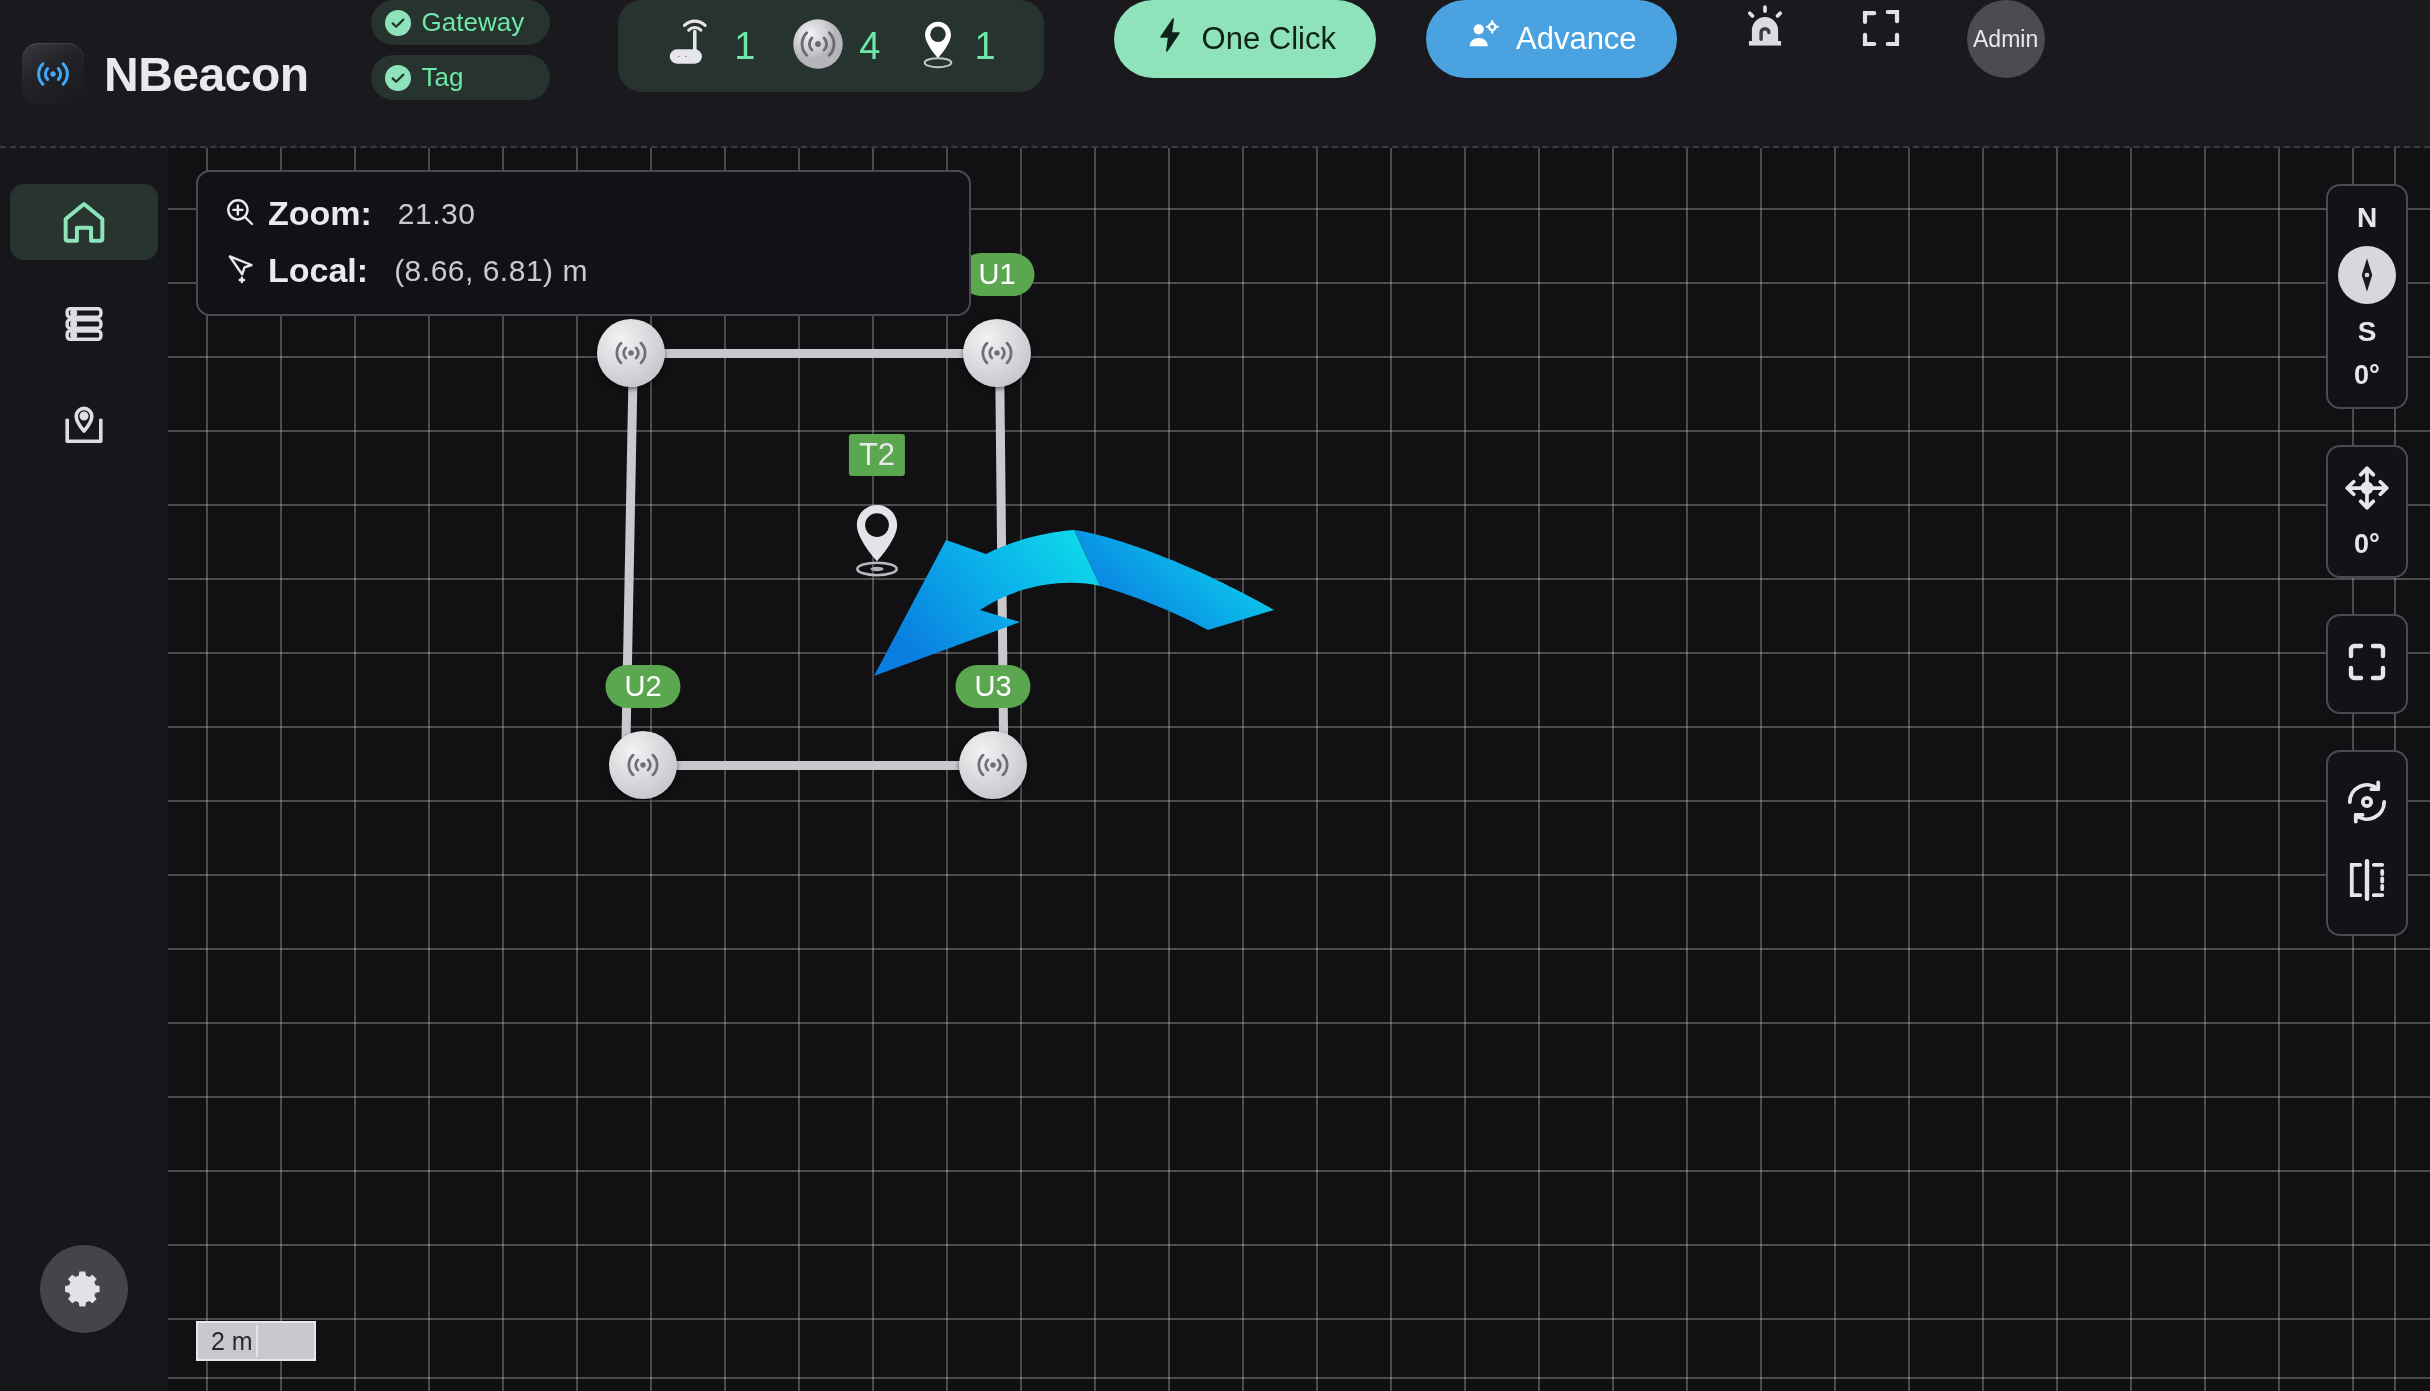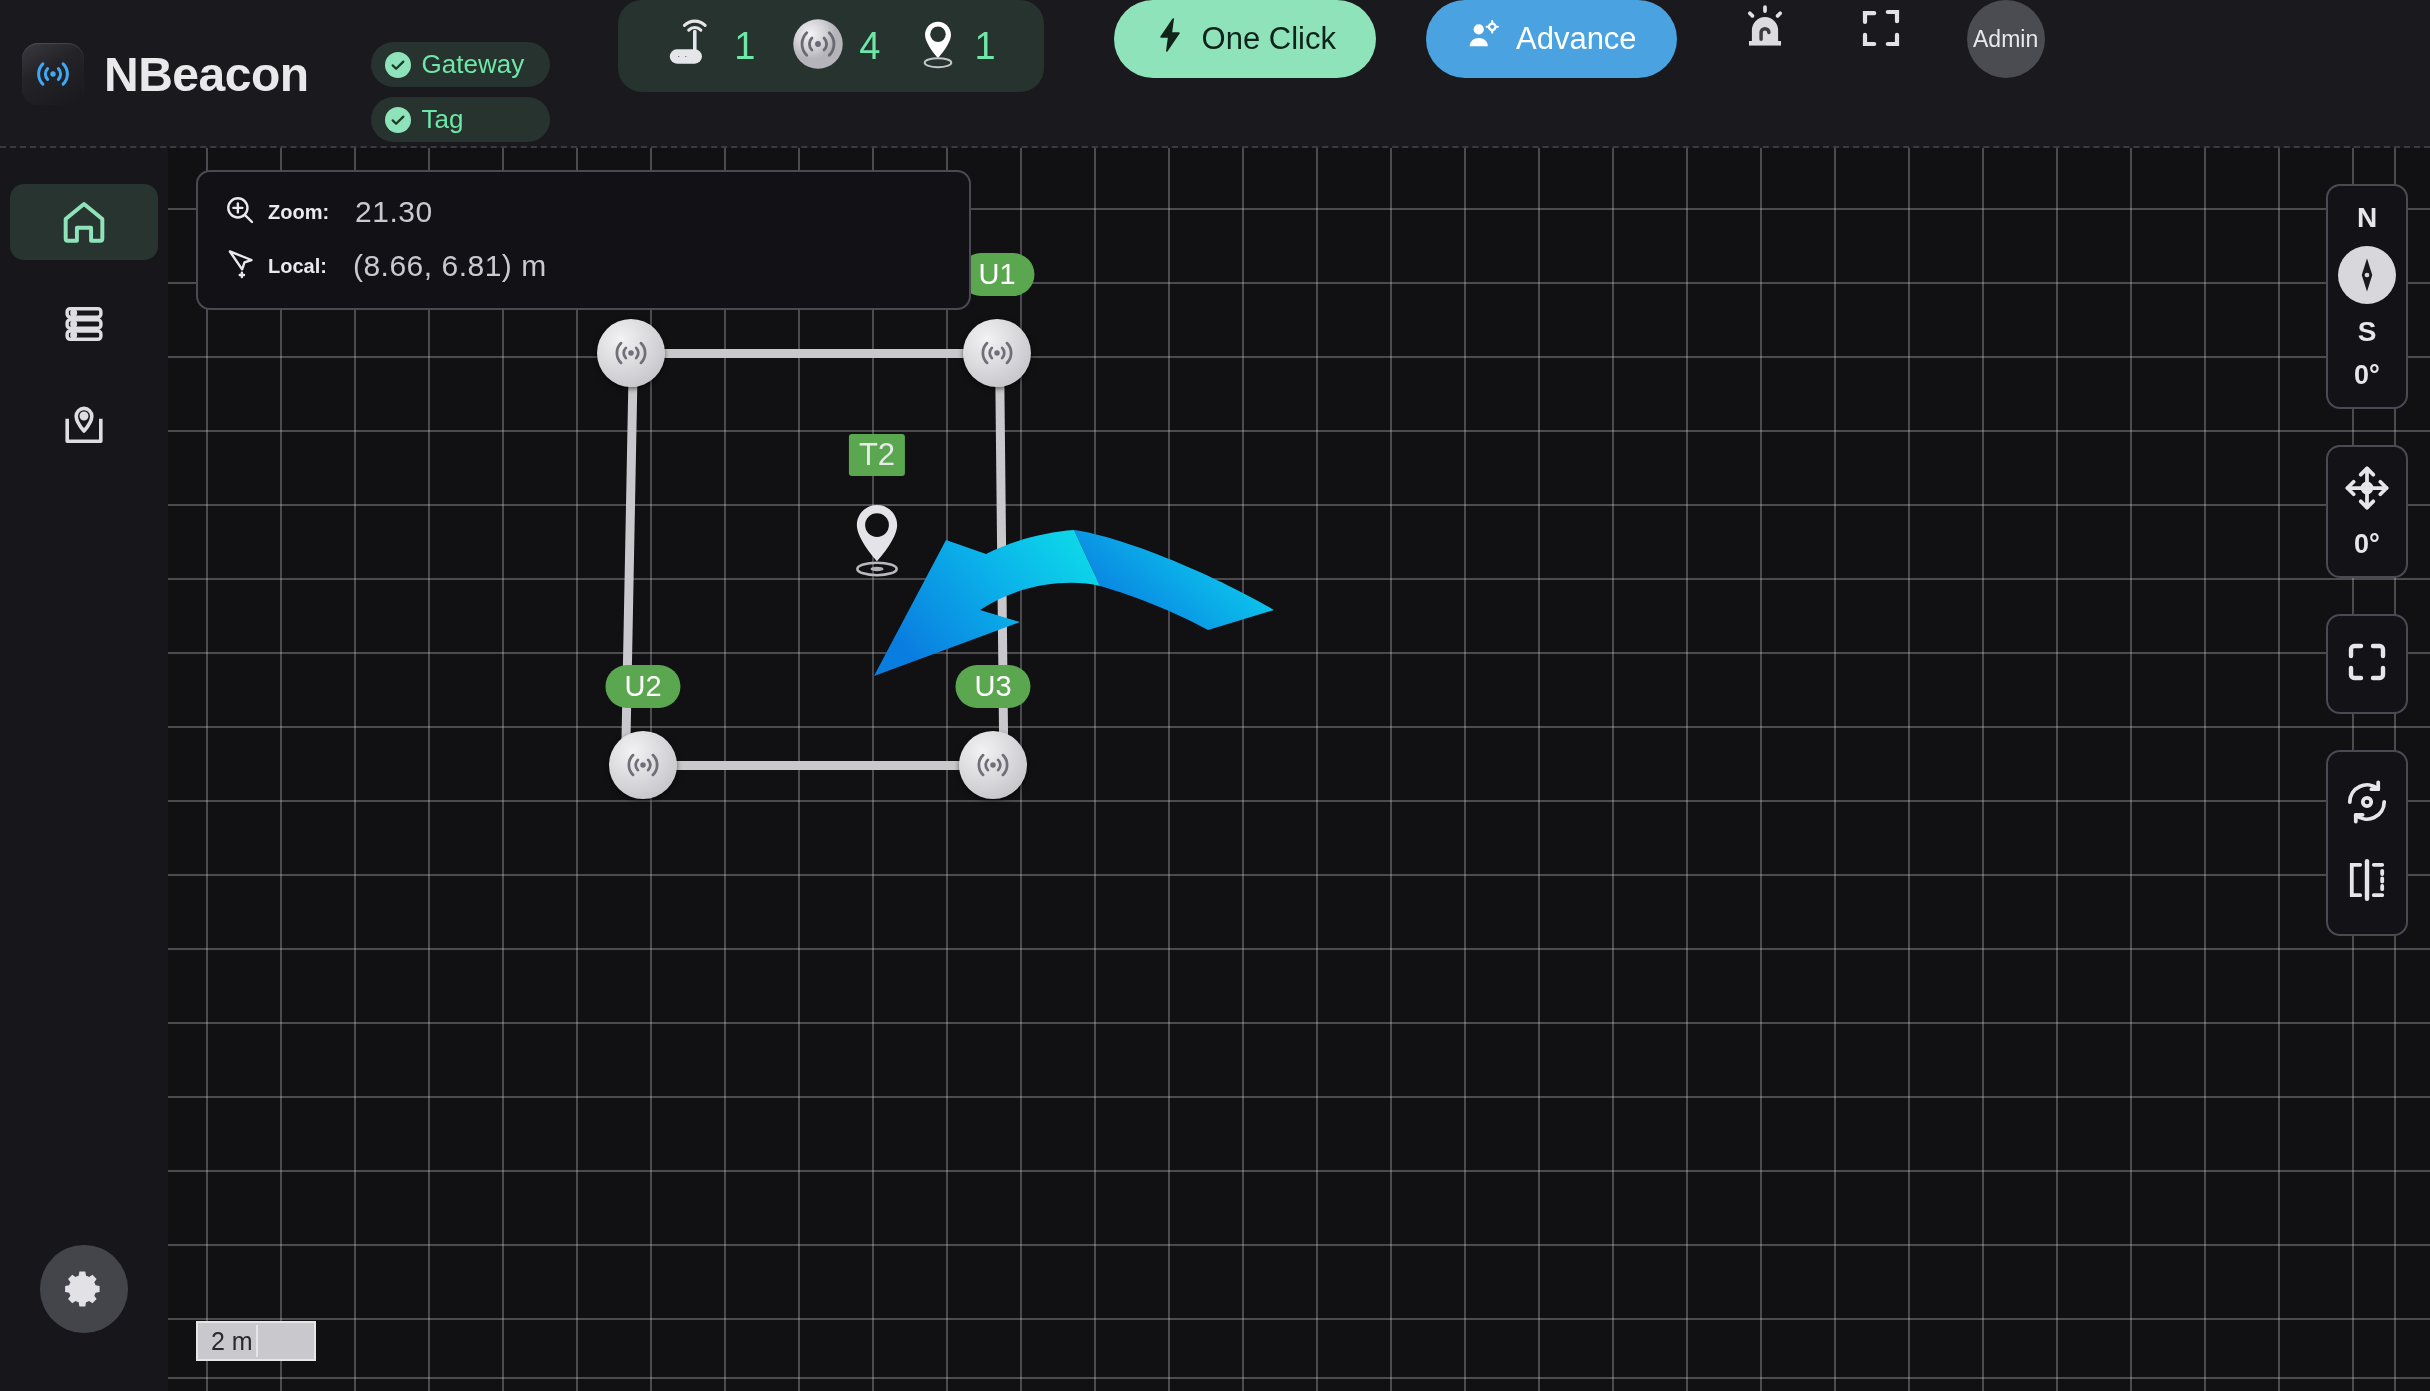--- a/index.html
+++ b/index.html
@@ -27,21 +27,21 @@
     width: 62px; height: 62px; border-radius: 16px;
     background: linear-gradient(150deg, #3a3a40 0%, #232328 40%, #19191d 100%);
     display: flex; align-items: center; justify-content: center;
     box-shadow: inset 0 1px 1px rgba(255,255,255,.12);
   }
   .logo-title {
     color: #e9e9ec; font-size: 48px; font-weight: bold;
     margin-left: 20px; letter-spacing: -0.5px;
   }
 
-  .status-col { display: flex; flex-direction: column; gap: 10px; margin-left: 62px; margin-top: 42px; }
+  .status-col { display: flex; flex-direction: column; gap: 10px; margin-left: 62px; }
   .status-badge {
     display: flex; align-items: center; gap: 11px;
     background: #26332e; border-radius: 999px;
     padding: 7px 26px 7px 14px; min-width: 128px;
   }
   .status-badge .chk {
     width: 26px; height: 26px; border-radius: 50%;
     background: #8fe3bb; flex: none;
     display: flex; align-items: center; justify-content: center;
   }
@@ -129,21 +129,21 @@
   
   #info-panel {
     position: absolute; left: 28px; top: 22px;
     width: 775px;
     background: #121216; border: 2px solid #4a4a52; border-radius: 14px;
     padding: 22px 26px 24px 26px;
     z-index: 12;
   }
   .info-row { display: flex; align-items: center; gap: 12px; margin-bottom: 18px; }
   .info-row:last-child { margin-bottom: 0; }
-  .info-key { color: #e9e9ee; font-size: 20px; font-weight: bold; }
+  .info-key { color: #e9e9ee; font-size: 34px; font-weight: bold; }
   .info-val { color: #c9c9d0; font-size: 30px; margin-left: 14px; letter-spacing: 0.5px; }
 
   
   .bline { position: absolute; background: #c9c9cd; z-index: 4; }
 
   
   .anchor { position: absolute; z-index: 8; }
   .anchor .pill {
     position: absolute; left: 50%; transform: translateX(-50%);
     top: -66px;

